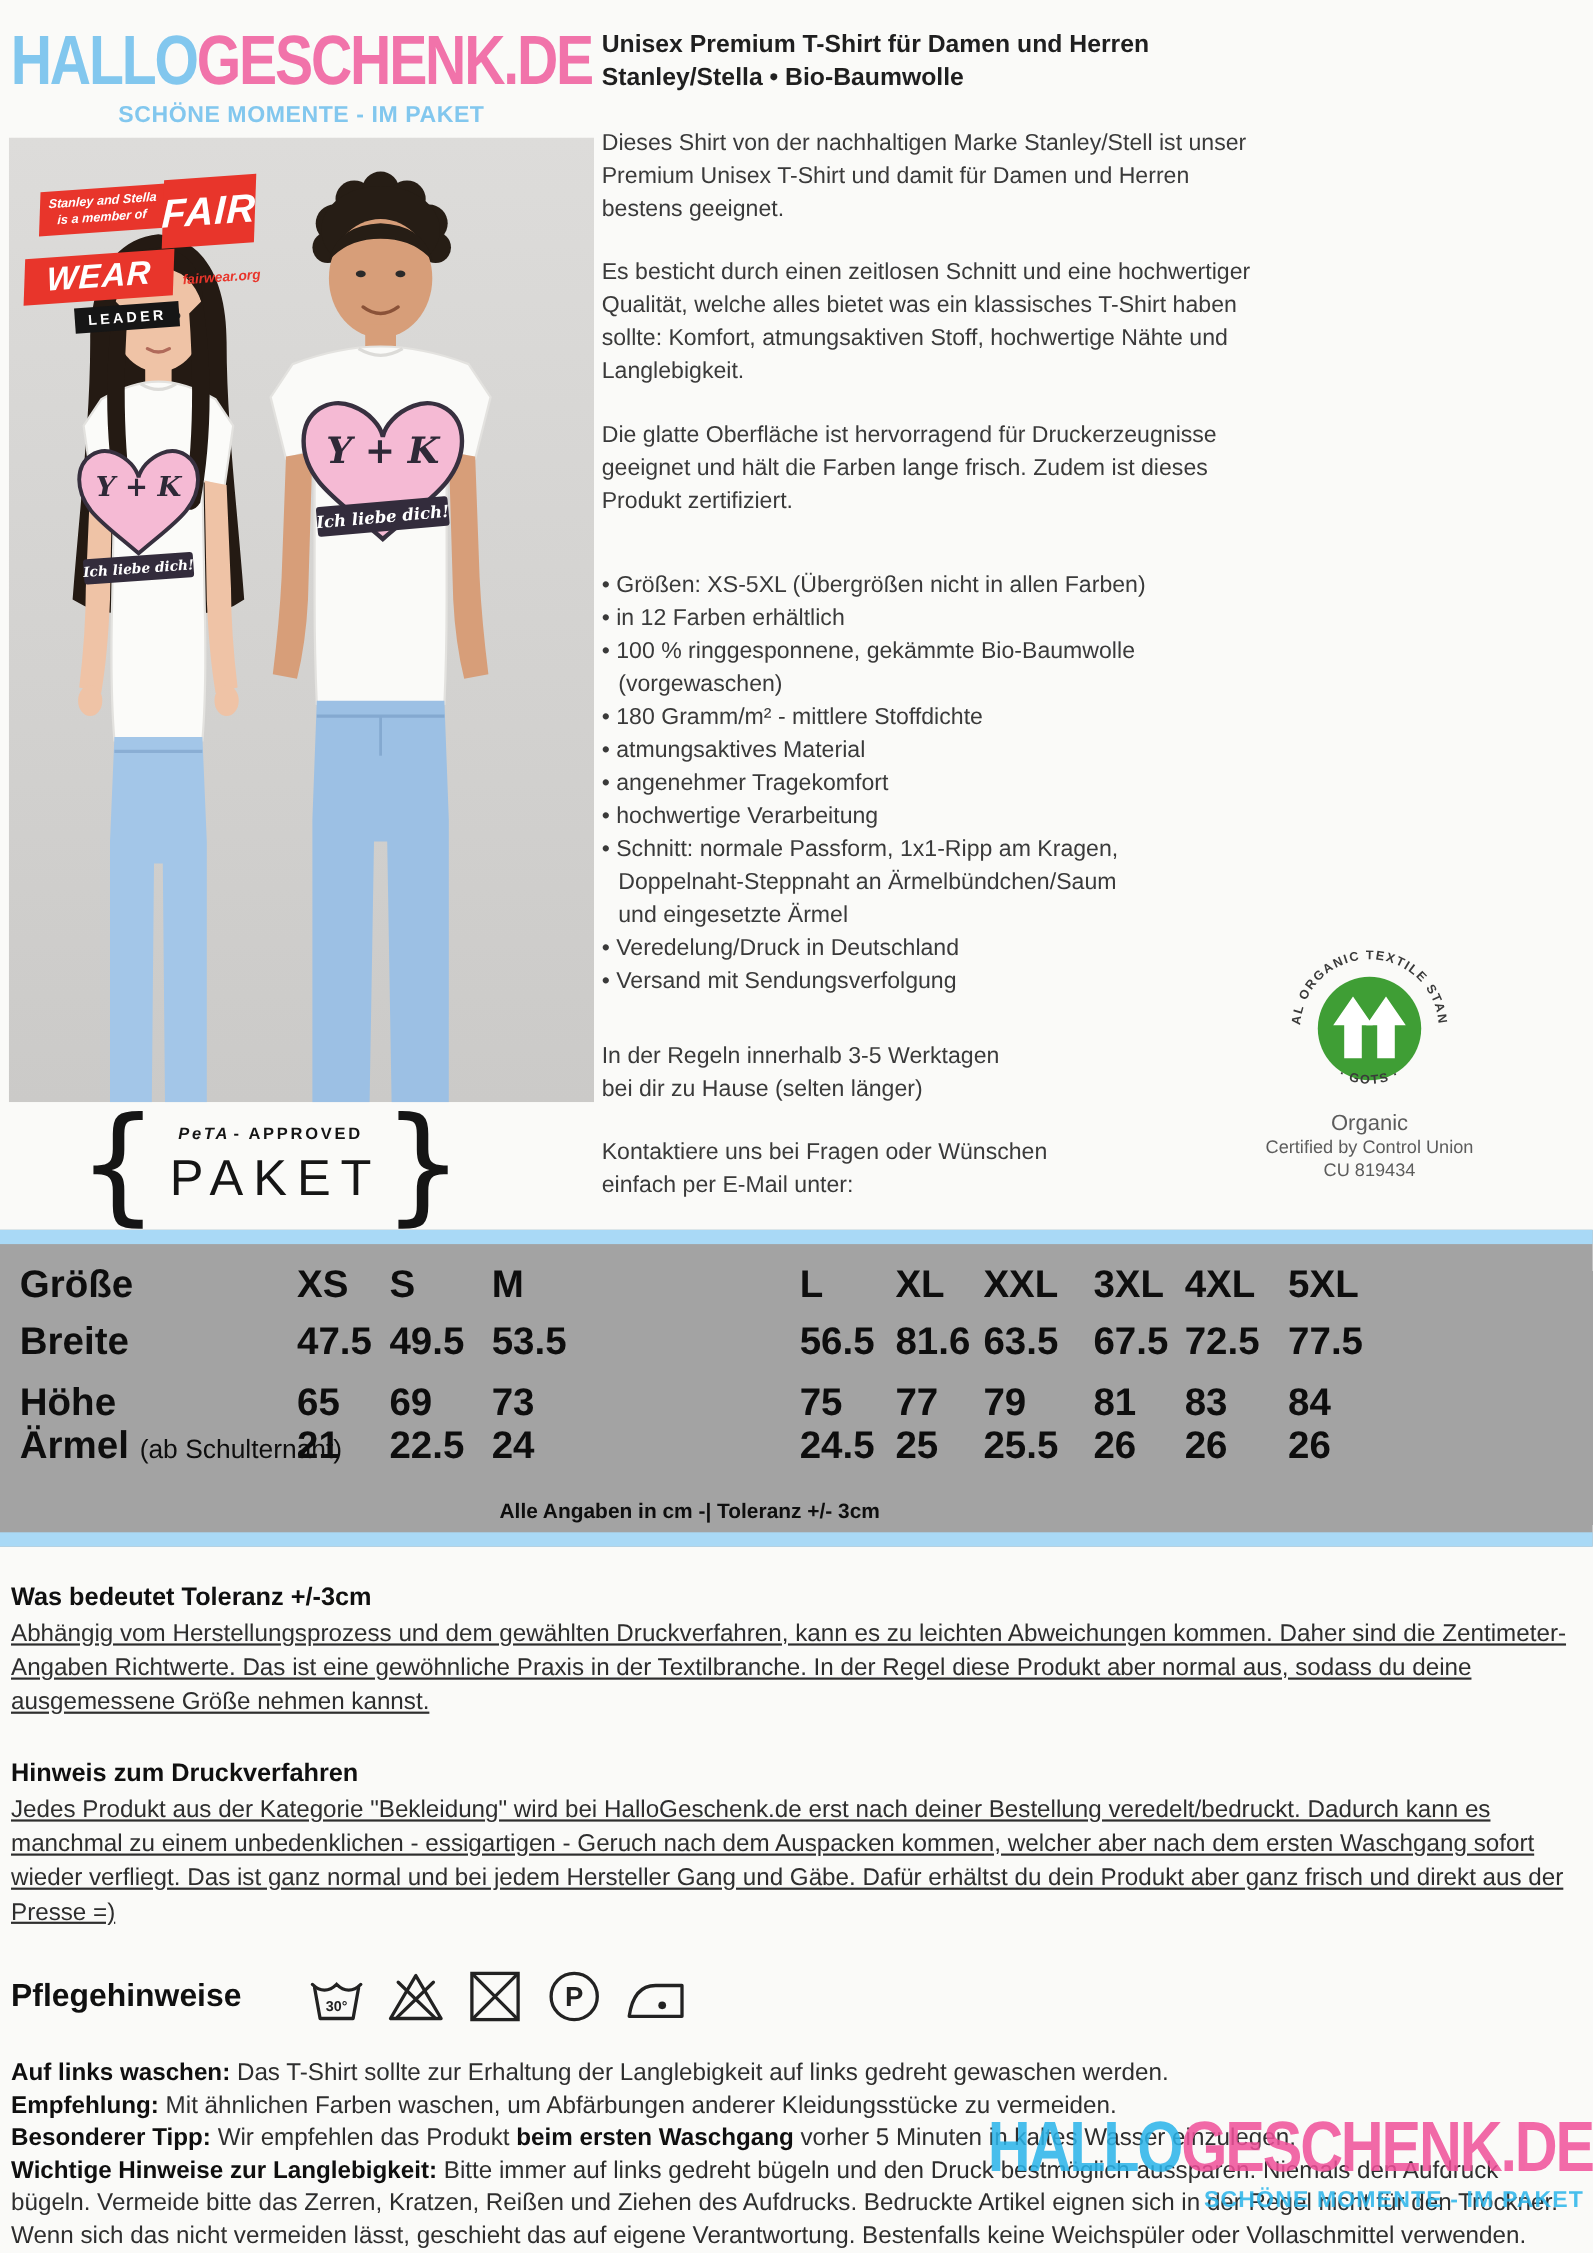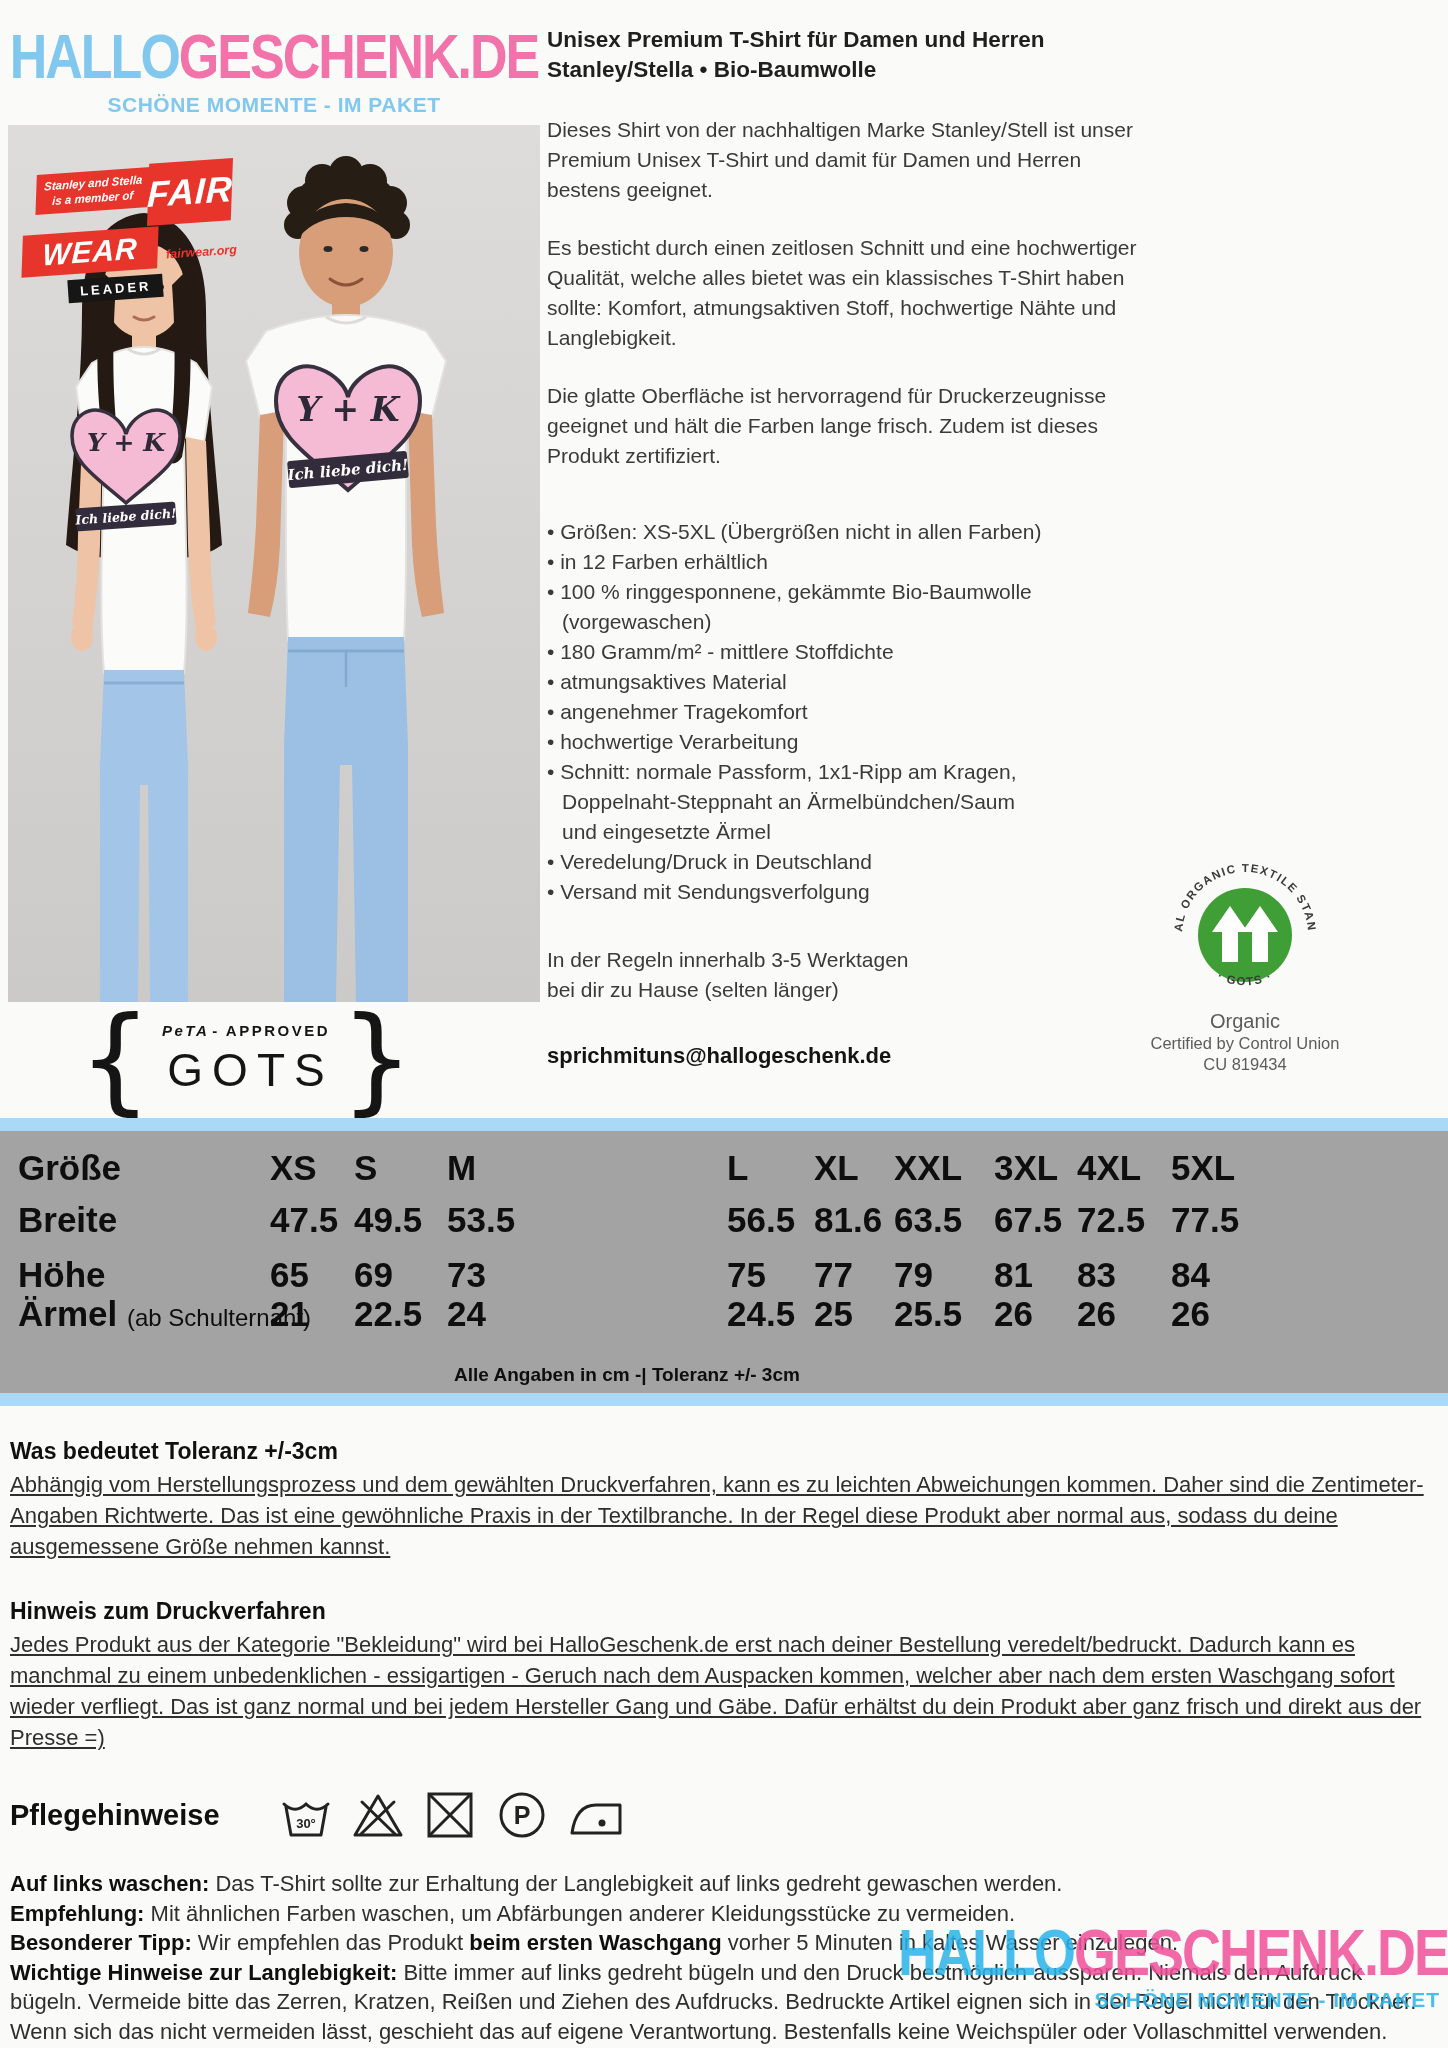--- a/index.html
+++ b/index.html
@@ -193,21 +193,21 @@
       <div class="fw-url">fairwear.org</div>
       <div class="fw-leader">LEADER</div>
     </div>
 
   </div>
 
   <div class="vegan">
     <span class="brace">{</span>
     <div class="vegan-mid">
       <div class="vegan-top"><span class="peta">PeTA</span><span>- APPROVED</span></div>
-      <div class="vegan-main">GOTS</div>
+      <div class="vegan-main">PAKET</div>
     </div>
     <span class="brace">}</span>
   </div>
 
   <section class="details">
     <div class="details-title">
       <div>Unisex Premium T-Shirt für Damen und Herren</div>
       <div>Stanley/Stella • Bio-Baumwolle</div>
     </div>
     <p class="pre para1">Dieses Shirt von der nachhaltigen Marke Stanley/Stell ist unser
@@ -229,20 +229,22 @@
       <li>angenehmer Tragekomfort</li>
       <li>hochwertige Verarbeitung</li>
       <li>Schnitt: normale Passform, 1x1-Ripp am Kragen,
 Doppelnaht-Steppnaht an Ärmelbündchen/Saum
 und eingesetzte Ärmel</li>
       <li>Veredelung/Druck in Deutschland</li>
       <li>Versand mit Sendungsverfolgung</li>
     </ul>
     <p class="pre delivery">In der Regeln innerhalb 3-5 Werktagen
 bei dir zu Hause (selten länger)</p>
+    <p class="pre contact">Kontaktiere uns bei Fragen oder Wünschen
+einfach per E-Mail unter:</p>
     <p class="email">sprichmituns@hallogeschenk.de</p>
   </section>
 
   <div class="gots">
     <svg width="170" height="158" viewBox="0 0 170 158">
       <defs>
         <path id="g-top" d="M 22,85 A 63,63 0 1 1 148,85"></path>
         <path id="g-bot" d="M 28,96 A 61,61 0 0 0 142,96"></path>
       </defs>
       <circle cx="85" cy="85" r="47" fill="#3f9e35"></circle>

